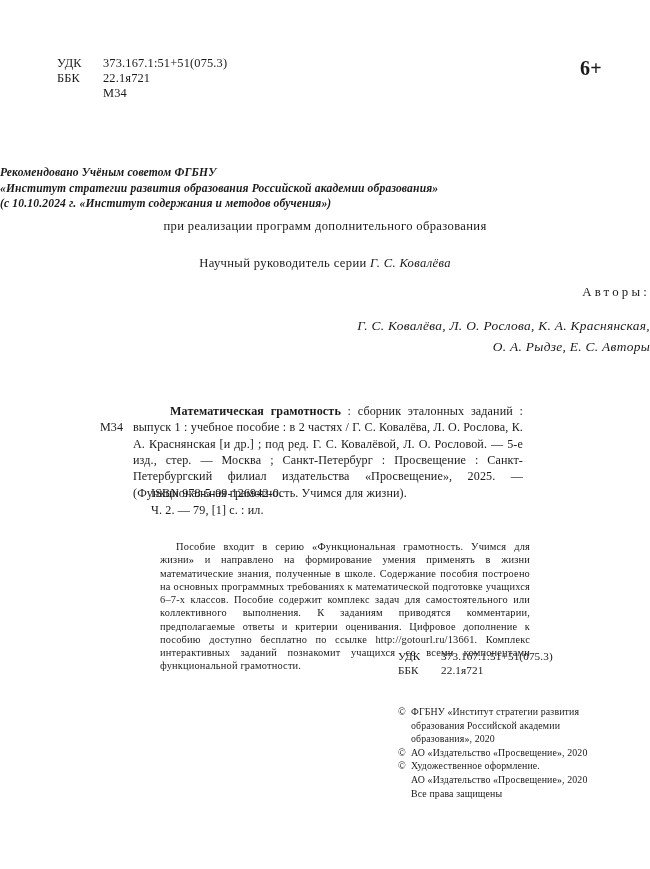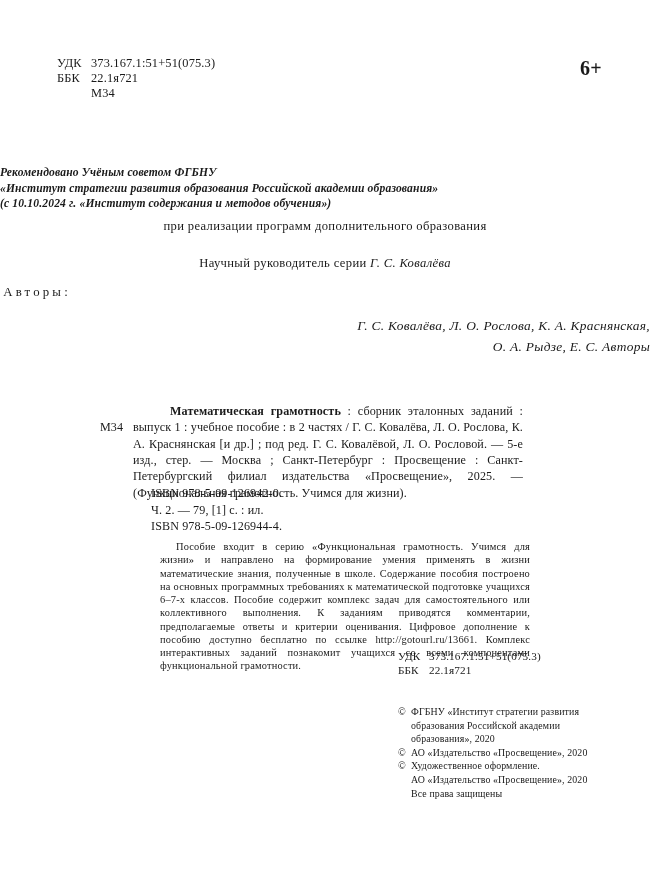--- a/index.html
+++ b/index.html
@@ -33,20 +33,21 @@
   }
   .class-row {
     display: flex;
   }
   .class-label {
     width: 34px;
     flex: 0 0 34px;
   }
   .class-val {
     white-space: nowrap;
+    margin-left: 12px;
   }
   .class-row.indented .class-label { visibility: hidden; }
 
   
   .age-mark {
     position: absolute;
     right: 48px;
     top: 57px;
     font-size: 20px;
     font-weight: 700;
@@ -100,21 +101,21 @@
     letter-spacing: 0.35px;
   }
   .director i { font-style: italic; }
 
   
   .authors-head {
     position: absolute;
     left: 0;
     right: 0;
     top: 285px;
-    text-align: left;
+    text-align: right;
     font-size: 12.8px;
     letter-spacing: 3.2px;
     text-indent: 3.2px;
   }
   .authors-names {
     position: absolute;
     left: 0;
     right: 0;
     top: 315px;
     text-align: right;
@@ -259,21 +260,20 @@
   </div>
 
   <div class="record">
     <span class="sigla">М34</span>
     <div class="rec-body"><b>Математическая грамотность</b><span> : сборник эталонных заданий : выпуск 1 : учебное пособие : в 2 частях / Г. С. Ковалёва, Л. О. Рослова, К. А. Краснянская [и др.] ; под ред. Г. С. Ковалёвой, Л. О. Рословой. — 5-е изд., стер. — Москва ; Санкт-Петербург : Просвещение : Санкт-Петербургский филиал издательства «Просвещение», 2025. — (Функциональная грамотность. Учимся для жизни).</span></div>
   </div>
 
   <div class="isbn-lines">
     <div>ISBN 978-5-09-126942-0.</div>
     <div>Ч. 2. — 79, [1] с. : ил.</div>
-    <div>ISBN 978-5-09-126944-4.</div>
   </div>
 
   <div class="annotation">Пособие входит в серию «Функциональная грамотность. Учимся для жизни» и направлено на формирование умения применять в жизни математические знания, полученные в школе. Содержание пособия построено на основных программных требованиях к математической подготовке учащихся 6–7-х классов. Пособие содержит комплекс задач для самостоятельного или коллективного выполнения. К заданиям приводятся комментарии, предполагаемые ответы и критерии оценивания. Цифровое дополнение к пособию доступно бесплатно по ссылке http://gotourl.ru/13661. Комплекс интерактивных заданий познакомит учащихся со всеми компонентами функциональной грамотности.</div>
 
   <div class="class-repeat">
     <div class="class-row">
       <span class="class-label">УДК</span>
       <span class="class-val">373.167.1:51+51(075.3)</span>
     </div>
     <div class="class-row">

